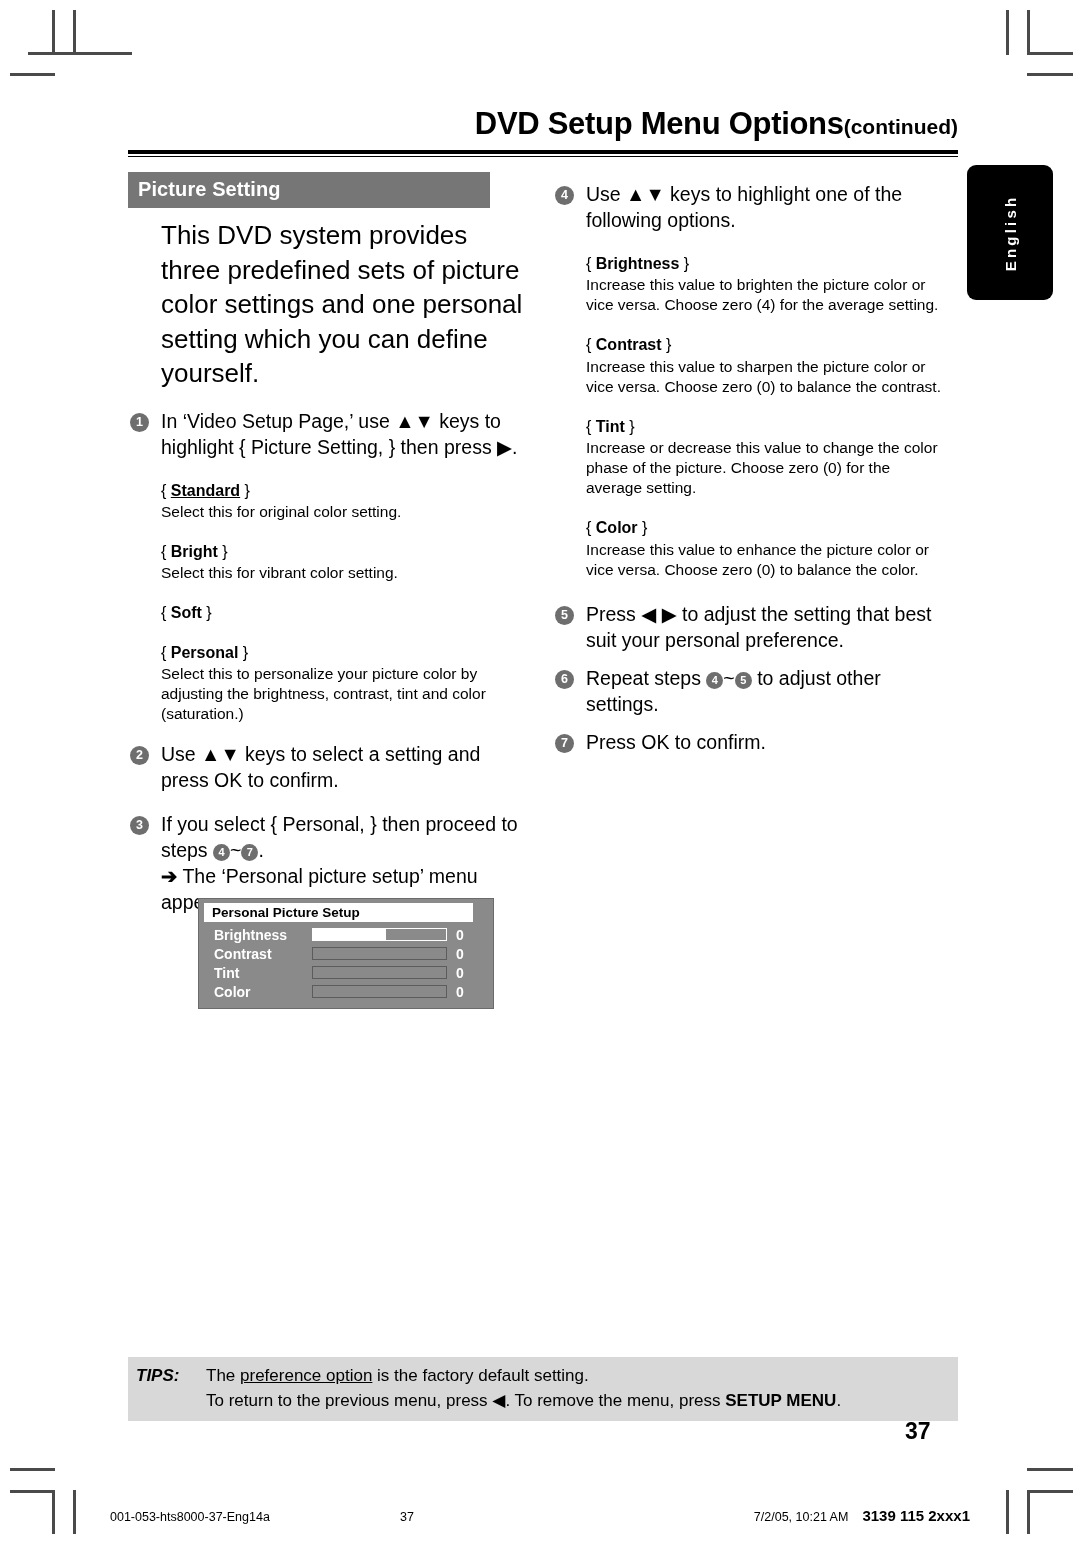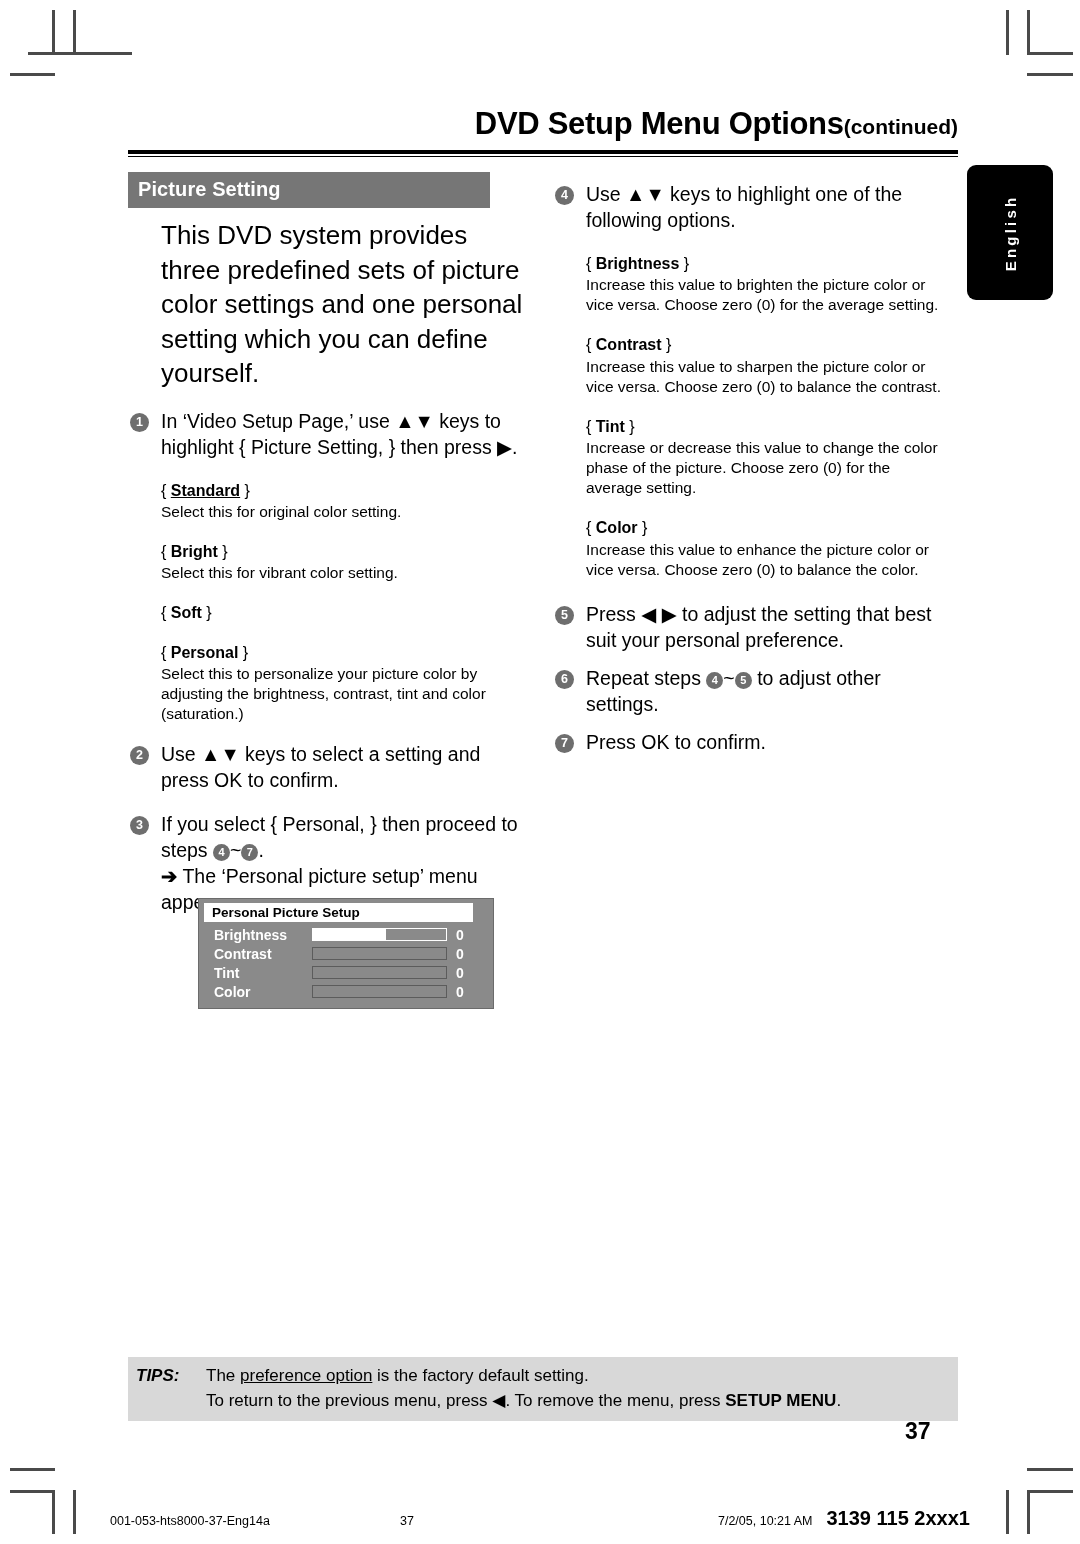--- a/index.html
+++ b/index.html
@@ -245,21 +245,21 @@
     left: 110px;
     top: 1507px;
     width: 860px;
     font-size: 12.5px;
     display: flex;
     align-items: baseline;
   }
   #footer-file { width: 290px; }
   #footer-page { width: 175px; }
   #footer-date { margin-left: auto; padding-right: 14px; }
-  #footer-code { font-size: 20px; font-weight: bold; white-space: nowrap; }
+  #footer-code { font-size: 15px; font-weight: bold; white-space: nowrap; }
 </style>
 </head>
 <body>
 
 <div class="cm cm-h" style="left:28px; top:52px; width:104px;"></div>
 <div class="cm cm-v" style="left:52px; top:10px; height:45px;"></div>
 <div class="cm cm-v" style="left:73px; top:10px; height:45px;"></div>
 <div class="cm cm-h" style="left:10px; top:73px; width:45px;"></div>
 
 <div class="cm cm-v" style="left:1006px; top:10px; height:45px;"></div>
@@ -338,21 +338,21 @@
   <div class="col" id="col-right">
 
     <div class="step" style="margin-top:10px;">
       <span class="num">4</span>
       <span>Use ▲▼ keys to highlight one of the following options.</span>
     </div>
 
     <div class="opt">
       <span>{ </span><b>Brightness</b><span> }</span>
     </div>
-    <div class="small">Increase this value to brighten the picture color or vice versa. Choose zero (0) for the average setting.</div>
+    <div class="small">Increase this value to brighten the picture color or vice versa. Choose zero (4) for the average setting.</div>
 
     <div class="opt">
       <span>{ </span><b>Contrast</b><span> }</span>
     </div>
     <div class="small">Increase this value to sharpen the picture color or vice versa.  Choose zero (0) to balance the contrast.</div>
 
     <div class="opt">
       <span>{ </span><b>Tint</b><span> }</span>
     </div>
     <div class="small">Increase or decrease this value to change the color phase of the picture.  Choose zero (0) for the average setting.</div>

